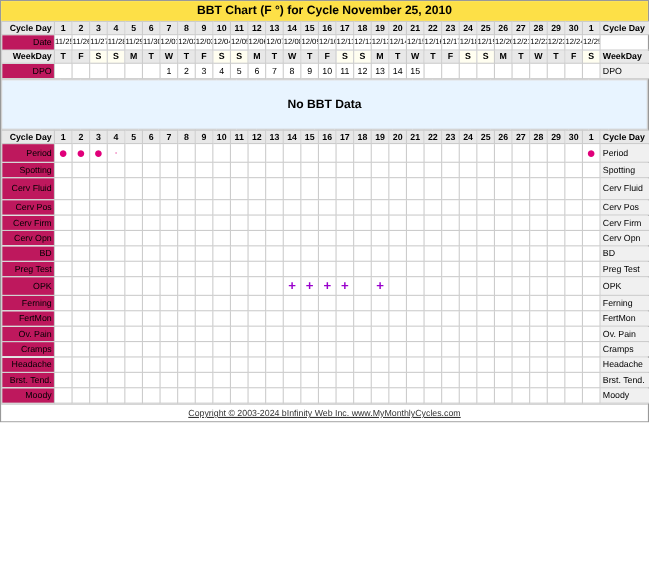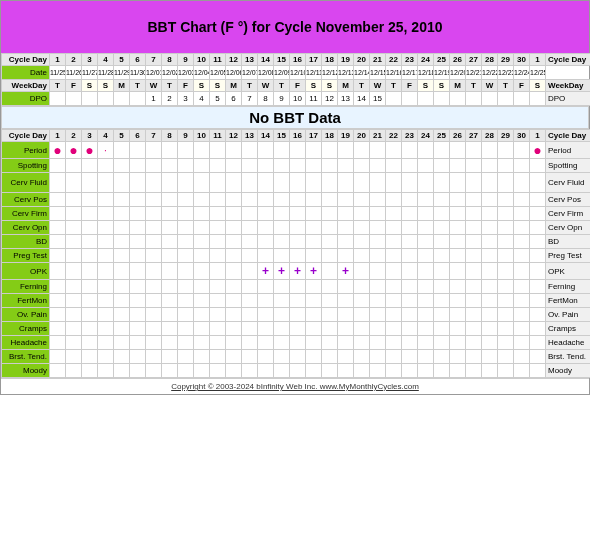--- a/index.html
+++ b/index.html
@@ -8,45 +8,45 @@
       font-size: 9px;
       background: #fff;
       width: 590px;
     }
     .chart-container {
       width: 590px;
       border: 1px solid #999;
     }
     .chart-title {
       text-align: center;
-      font-size: 14px;
+      font-size: 11px;
       font-weight: bold;
-      padding: 18px;
-      background: #d946ef;
+      padding: 3px;
+      background: #fde047;
       color: #000;
     }
     table {
       width: 100%;
       border-collapse: collapse;
       table-layout: fixed;
     }
     td, th {
       border: 1px solid #ccc;
       text-align: center;
       padding: 1px 0;
       font-size: 8px;
       white-space: nowrap;
       overflow: hidden;
     }
     .label-col {
       width: 48px;
       font-size: 8px;
       text-align: right;
       padding-right: 2px;
-      background: #84cc16;
+      background: #be185d;
       font-weight: normal;
       border: 1px solid #ccc;
     }
     .label-col-right {
       width: 48px;
       font-size: 8px;
       text-align: left;
       padding-left: 2px;
       background: #f0f0f0;
       font-weight: normal;
@@ -83,22 +83,22 @@
       font-size: 8px;
       padding: 3px;
       border-top: 1px solid #ccc;
       color: #333;
       text-decoration: underline;
     }
     tr.bbt-section td {
       background: #e8f4ff;
       text-align: center;
       font-weight: bold;
-      font-size: 15px;
-      padding: 2px;
+      font-size: 11px;
+      padding: 16px;
     }
   </style>
 </head>
 <body>
 
 <div class="chart-container">
   <div class="chart-title">BBT Chart (F °) for Cycle November 25, 2010</div>
 
   <table>
 

